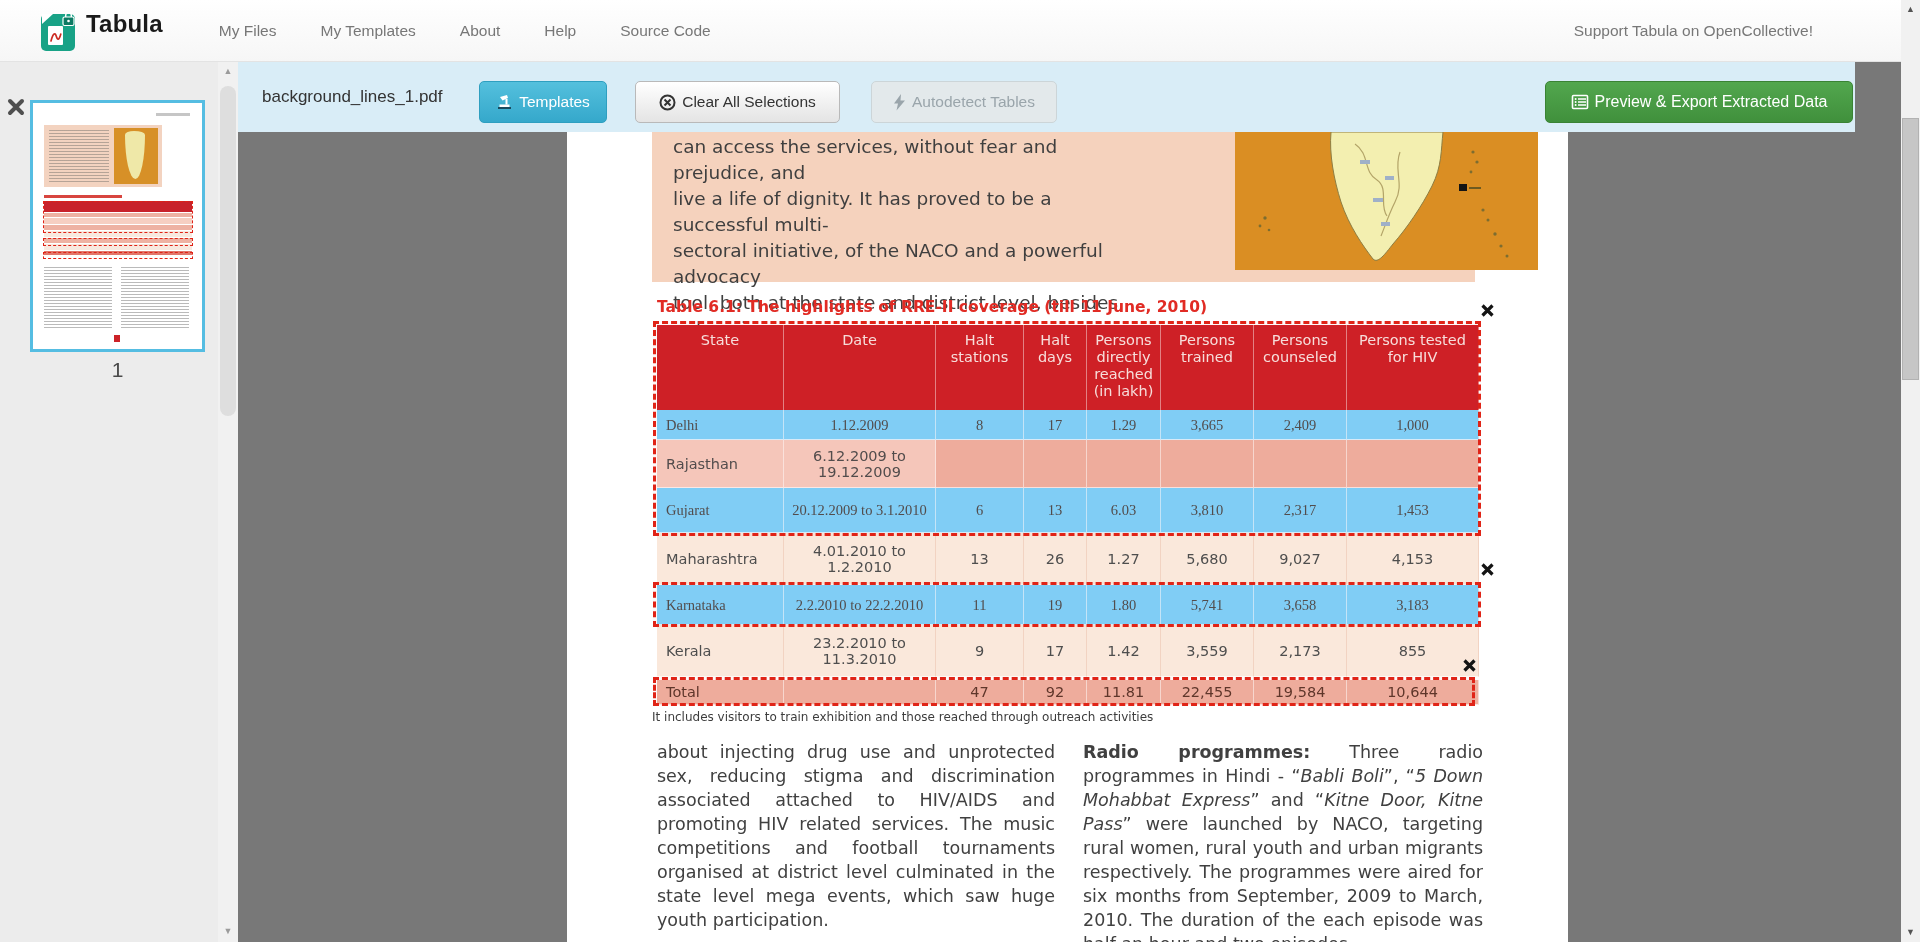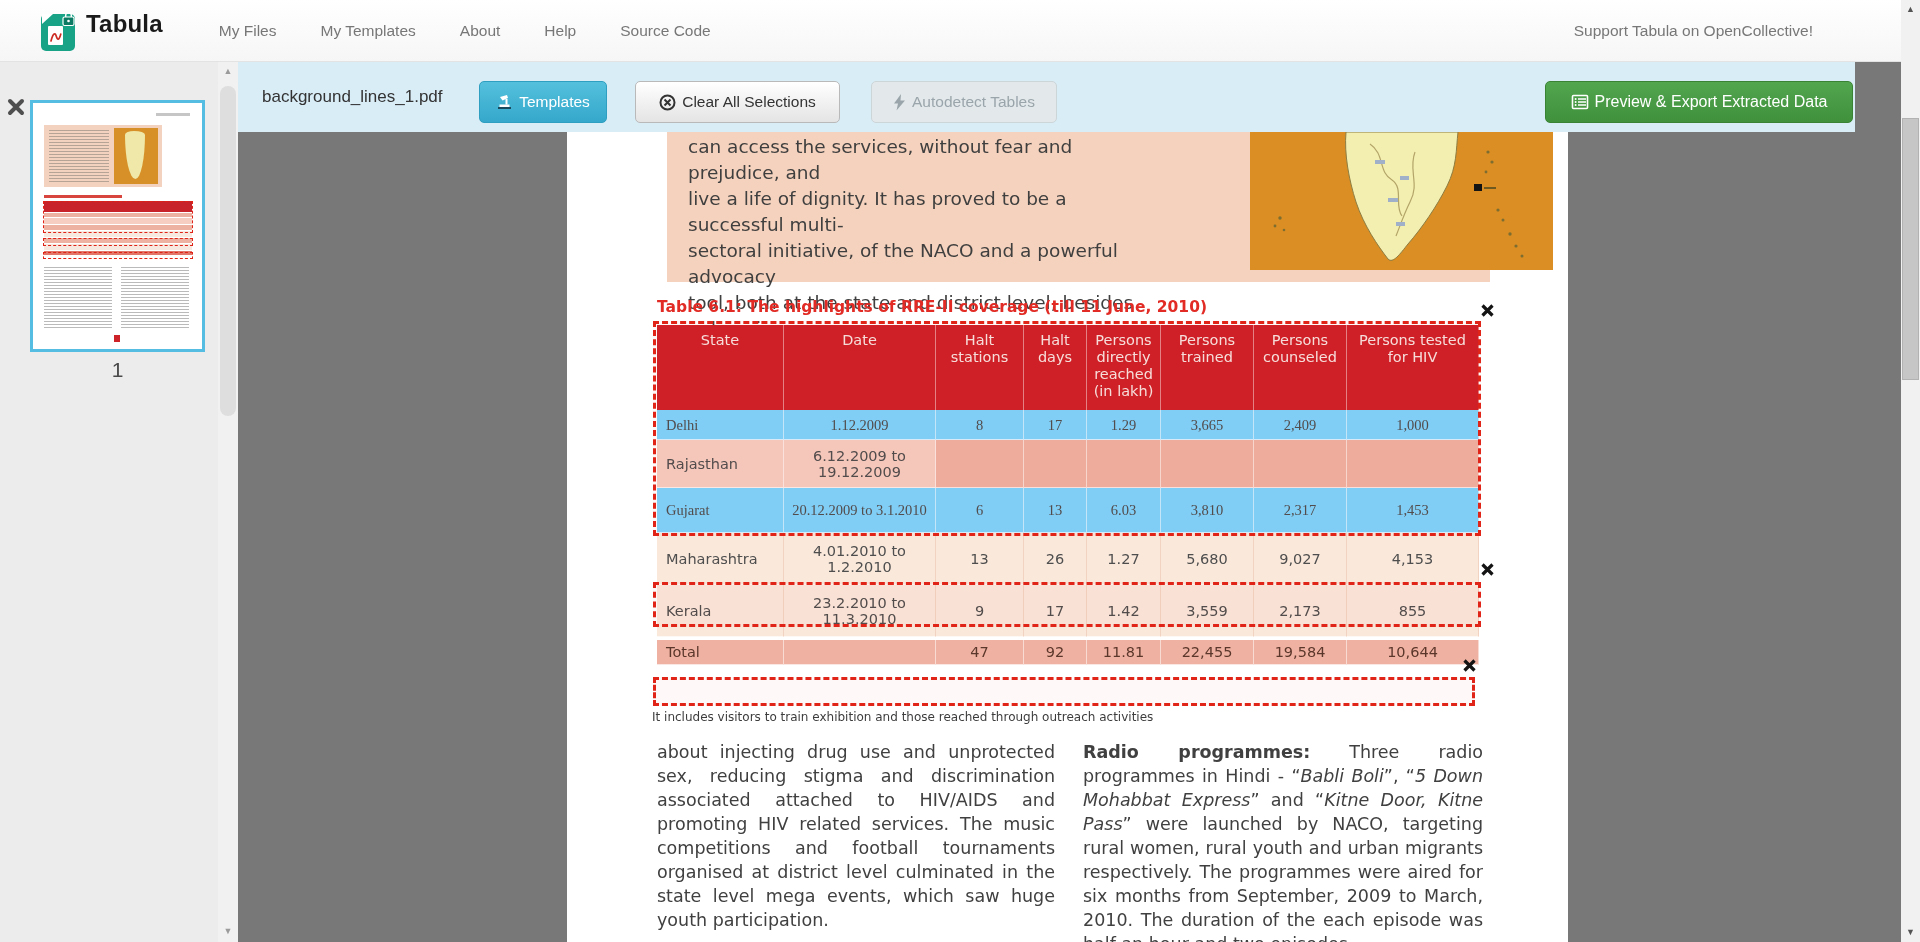--- a/index.html
+++ b/index.html
@@ -58,21 +58,21 @@
     border-color:#b9b9b9; color:#333; }
   .btn-auto { left:633px; width:186px; background:#e3e9eb; border-color:#ccd5d8; color:#9aa5ab; cursor:default; }
   .btn-export { left:1307px; width:308px; background:linear-gradient(#52a74e,#40903c);
     border-color:#3a8334; color:#fff; font-size:16px;text-align:right; }
 
   .docarea { position:absolute; left:0; top:70px; width:1663px; height:810px; background:#787878; }
 
   
   .page { position:absolute; left:329px; top:0; width:1001px; height:810px; background:#ffffff;
     overflow:hidden; font-family:"DejaVu Sans", sans-serif; }
-  .pinkblock { position:absolute; left:100px; top:0; width:823px; height:150px; background:#f5d2bd; }
+  .pinkblock { position:absolute; left:85px; top:0; width:823px; height:150px; background:#f5d2bd; }
   .pdf-para { position:absolute; left:21px; top:2px; width:470px; font-size:18.5px; line-height:26px;
     color:#3f3f3f; }
   .map { position:absolute; left:583px; top:0; width:303px; height:138px; background:#da8e23; }
   .pdf-title { position:absolute; left:90px; top:166px; font-size:15.5px; font-weight:600; color:#e12b24; }
 
   .pdf-table { position:absolute; left:90px; top:193px; width:822px; }
   .prow { display:grid; grid-template-columns:127px 152px 88px 63px 74px 93px 93px 132px; }
   .pcell { display:flex; align-items:center; justify-content:center; text-align:center;
     font-size:14.5px; color:#4e4e4e; line-height:16px;
     border-right:1px solid rgba(255,255,255,.55); border-bottom:1px solid rgba(255,255,255,.7); }
@@ -313,20 +313,30 @@
           <div class="prow r-pale" style="height: 52px;">
             <div class="pcell">Maharashtra</div>
             <div class="pcell">4.01.2010 to 1.2.2010</div>
             <div class="pcell">13</div>
             <div class="pcell">26</div>
             <div class="pcell">1.27</div>
             <div class="pcell">5,680</div>
             <div class="pcell">9,027</div>
             <div class="pcell">4,153</div>
           </div>
+          <div class="prow r-salmon" style="height: 40px;">
+            <div class="pcell">Karnataka</div>
+            <div class="pcell">2.2.2010 to 22.2.2010</div>
+            <div class="pcell">11</div>
+            <div class="pcell">19</div>
+            <div class="pcell">1.80</div>
+            <div class="pcell">5,741</div>
+            <div class="pcell">3,658</div>
+            <div class="pcell">3,183</div>
+          </div>
           <div class="prow r-pale" style="height: 52px;">
             <div class="pcell">Kerala</div>
             <div class="pcell">23.2.2010 to 11.3.2010</div>
             <div class="pcell">9</div>
             <div class="pcell">17</div>
             <div class="pcell">1.42</div>
             <div class="pcell">3,559</div>
             <div class="pcell">2,173</div>
             <div class="pcell">855</div>
           </div>

